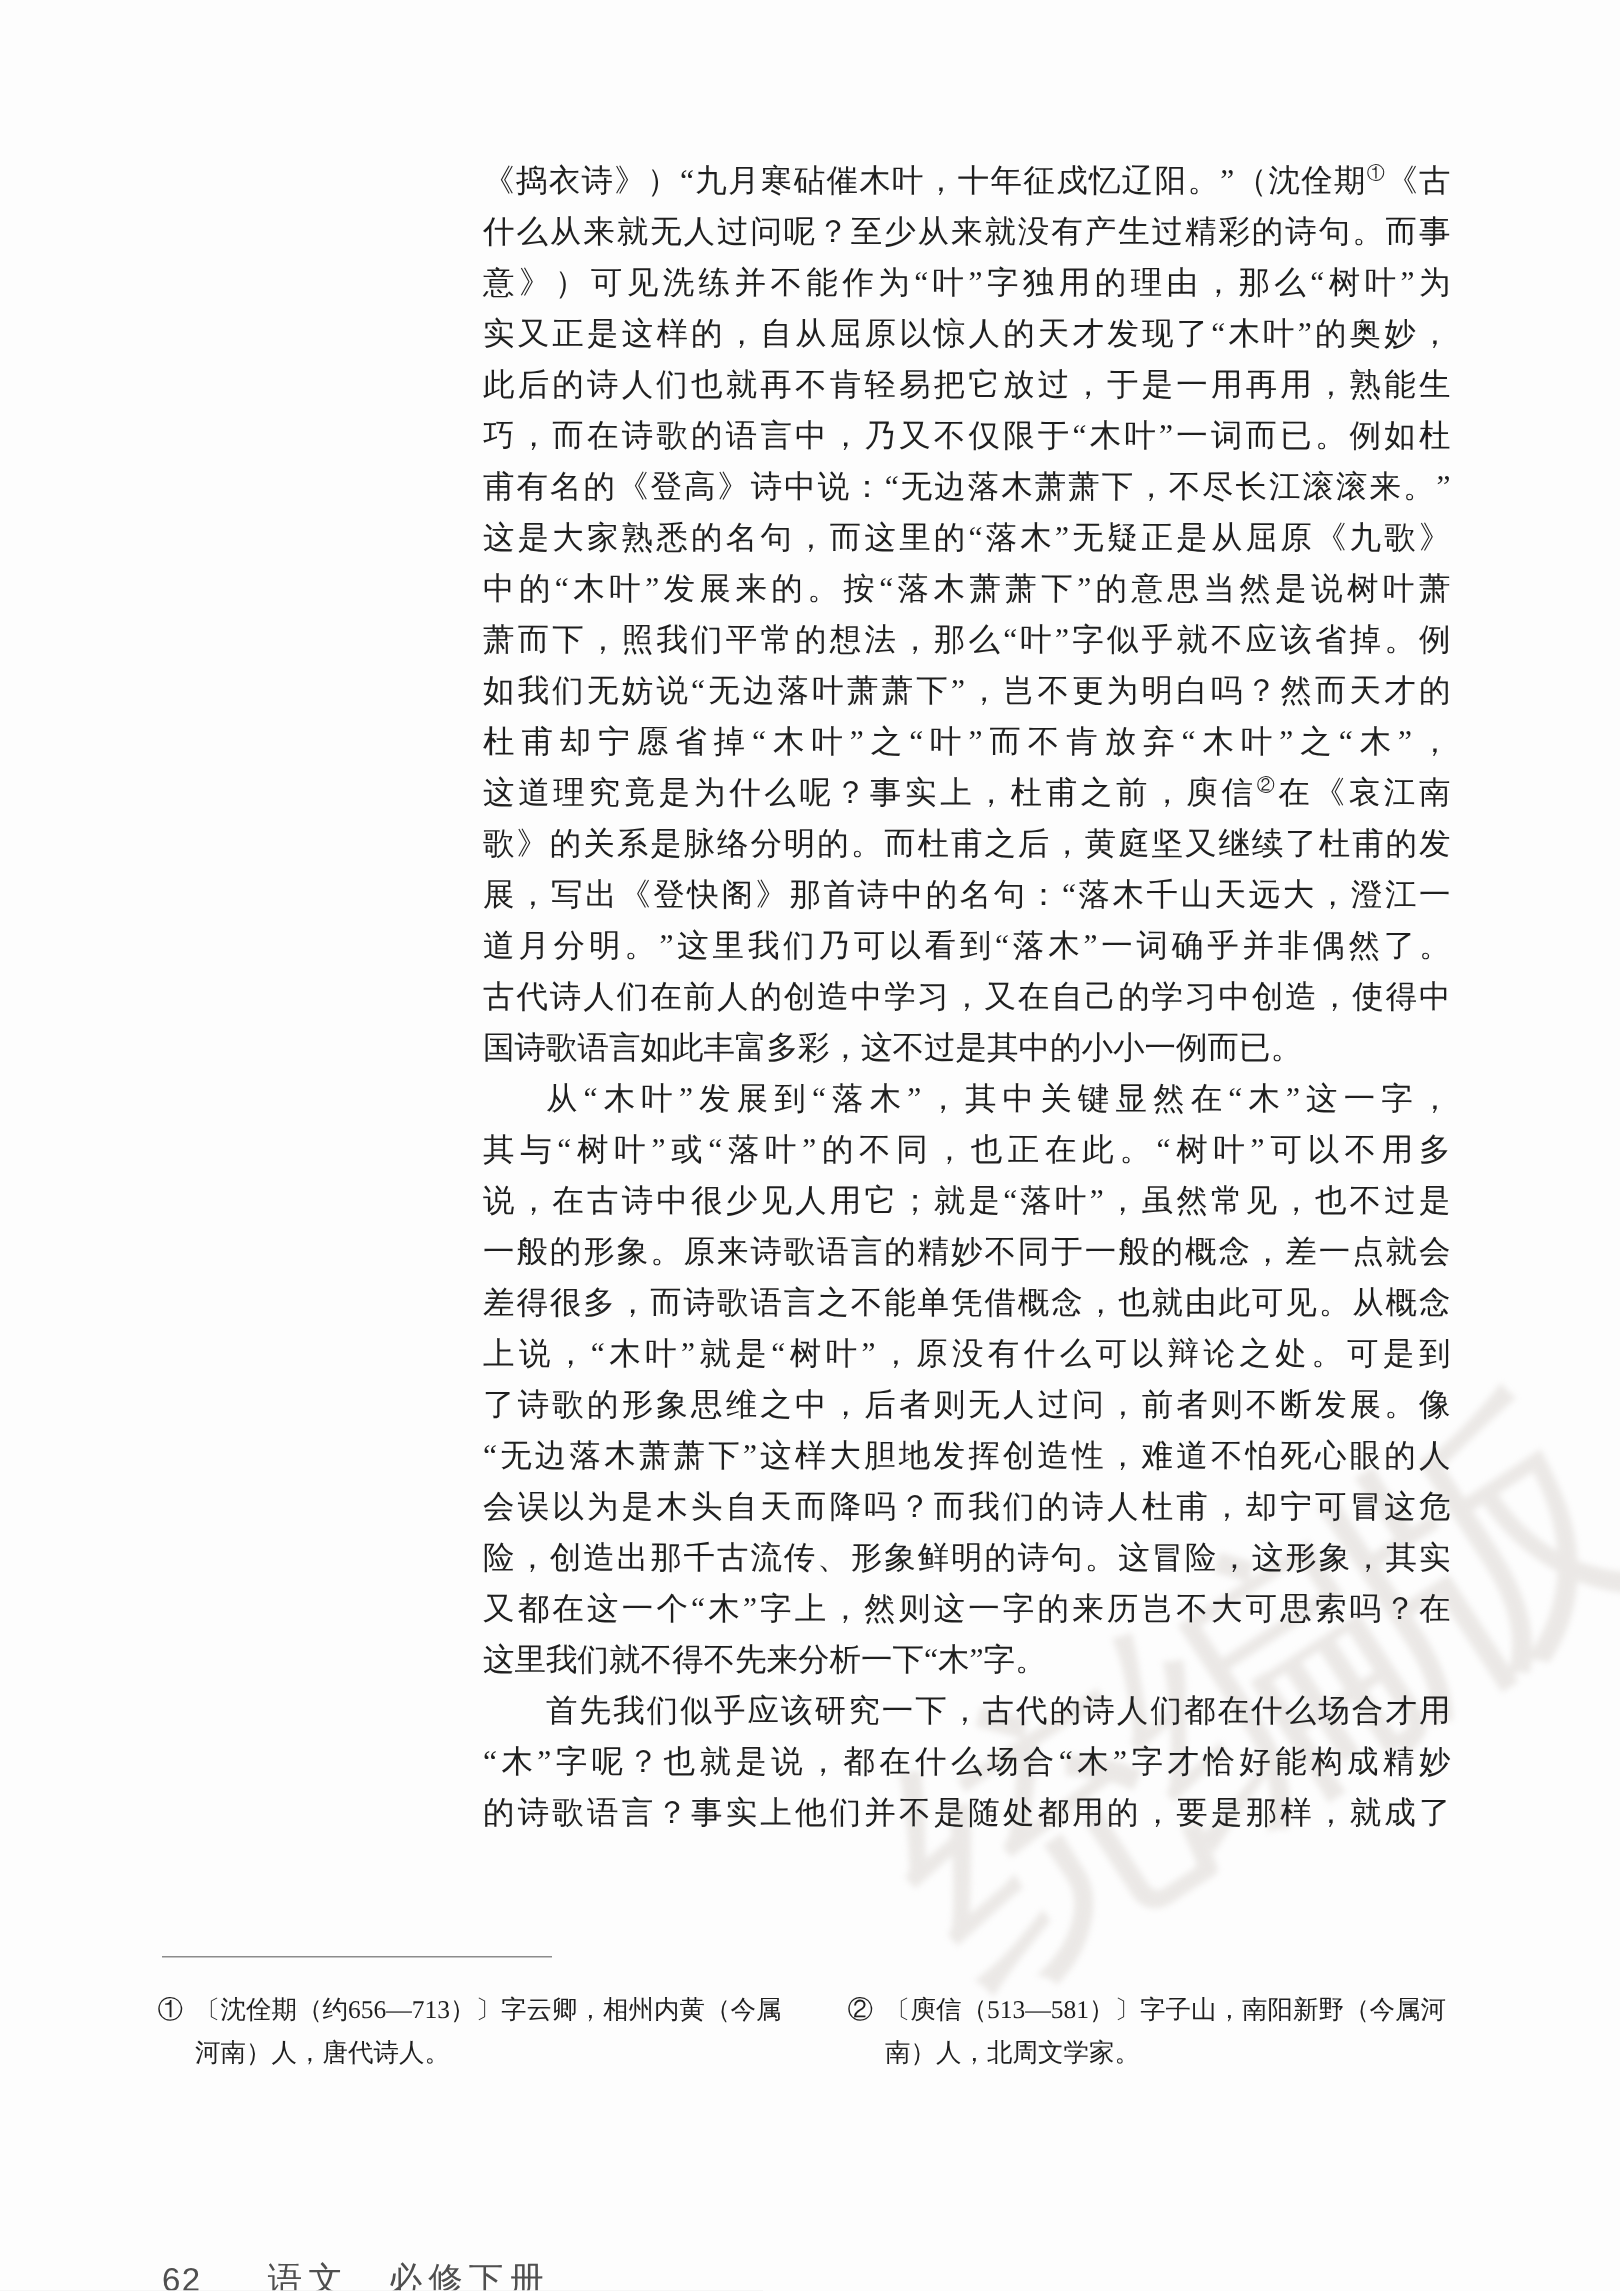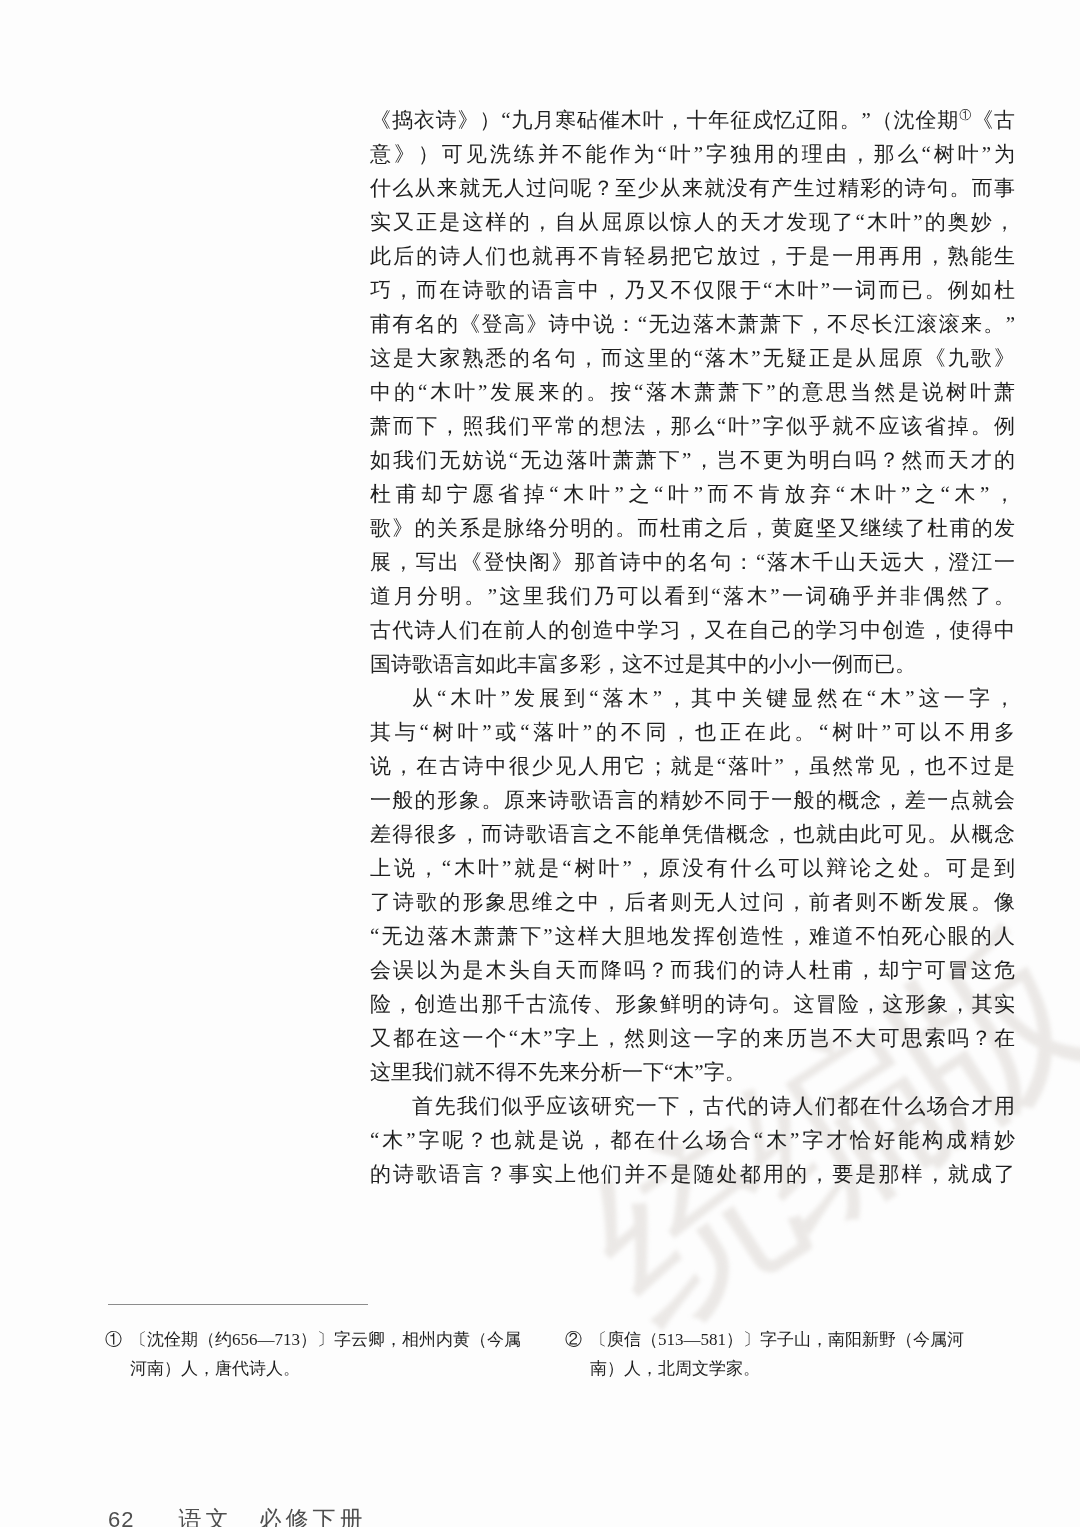--- a/index.html
+++ b/index.html
@@ -10,21 +10,20 @@
     margin:0 auto;
     background:var(--background,#fdfdfd);
     overflow:hidden;
     font-family:"Liberation Serif","DejaVu Serif",serif;
   }
   
   .body-text{
     position:absolute;left:322px;top:103px;width:645px;
     font-size:21px;line-height:34px;
     color:var(--text,#1f1f1f);
-    margin-left:48px;
   }
   .line{
     text-align:justify;
     text-align-last:justify;
   }
   .line.indent{text-indent:42px;}
   .line.no-just{text-align-last:left;}
   sup.fn-ref{
     font-size:12px;
     vertical-align:super;
@@ -71,31 +70,32 @@
 </style>
 </head>
 <body>
 
 <div class="page">
 
   <div class="watermark">统编版</div>
 
   <main class="body-text">
       <div class="line">《捣衣诗》）“九月寒砧催木叶，十年征戍忆辽阳。”（沈佺期<sup class="fn-ref">①</sup>《古</div>
+      <div class="line">什么从来就无人过问呢？至少从来就没有产生过精彩的诗句。而事</div>
       <div class="line">意》）可见洗练并不能作为“叶”字独用的理由，那么“树叶”为</div>
-      <div class="line">什么从来就无人过问呢？至少从来就没有产生过精彩的诗句。而事</div>
       <div class="line">实又正是这样的，自从屈原以惊人的天才发现了“木叶”的奥妙，</div>
       <div class="line">此后的诗人们也就再不肯轻易把它放过，于是一用再用，熟能生</div>
       <div class="line">巧，而在诗歌的语言中，乃又不仅限于“木叶”一词而已。例如杜</div>
       <div class="line">甫有名的《登高》诗中说：“无边落木萧萧下，不尽长江滚滚来。”</div>
       <div class="line">这是大家熟悉的名句，而这里的“落木”无疑正是从屈原《九歌》</div>
       <div class="line">中的“木叶”发展来的。按“落木萧萧下”的意思当然是说树叶萧</div>
       <div class="line">萧而下，照我们平常的想法，那么“叶”字似乎就不应该省掉。例</div>
       <div class="line">如我们无妨说“无边落叶萧萧下”，岂不更为明白吗？然而天才的</div>
       <div class="line">杜甫却宁愿省掉“木叶”之“叶”而不肯放弃“木叶”之“木”，</div>
+      <div class="line">这道理究竟是为什么呢？事实上，杜甫之前，庾信<sup class="fn-ref">②</sup>在《哀江南</div>
       <div class="line">歌》的关系是脉络分明的。而杜甫之后，黄庭坚又继续了杜甫的发</div>
       <div class="line">展，写出《登快阁》那首诗中的名句：“落木千山天远大，澄江一</div>
       <div class="line">道月分明。”这里我们乃可以看到“落木”一词确乎并非偶然了。</div>
       <div class="line">古代诗人们在前人的创造中学习，又在自己的学习中创造，使得中</div>
       <div class="line no-just">国诗歌语言如此丰富多彩，这不过是其中的小小一例而已。</div>
       <div class="line indent">从“木叶”发展到“落木”，其中关键显然在“木”这一字，</div>
       <div class="line">其与“树叶”或“落叶”的不同，也正在此。“树叶”可以不用多</div>
       <div class="line">说，在古诗中很少见人用它；就是“落叶”，虽然常见，也不过是</div>
       <div class="line">一般的形象。原来诗歌语言的精妙不同于一般的概念，差一点就会</div>
       <div class="line">差得很多，而诗歌语言之不能单凭借概念，也就由此可见。从概念</div>

